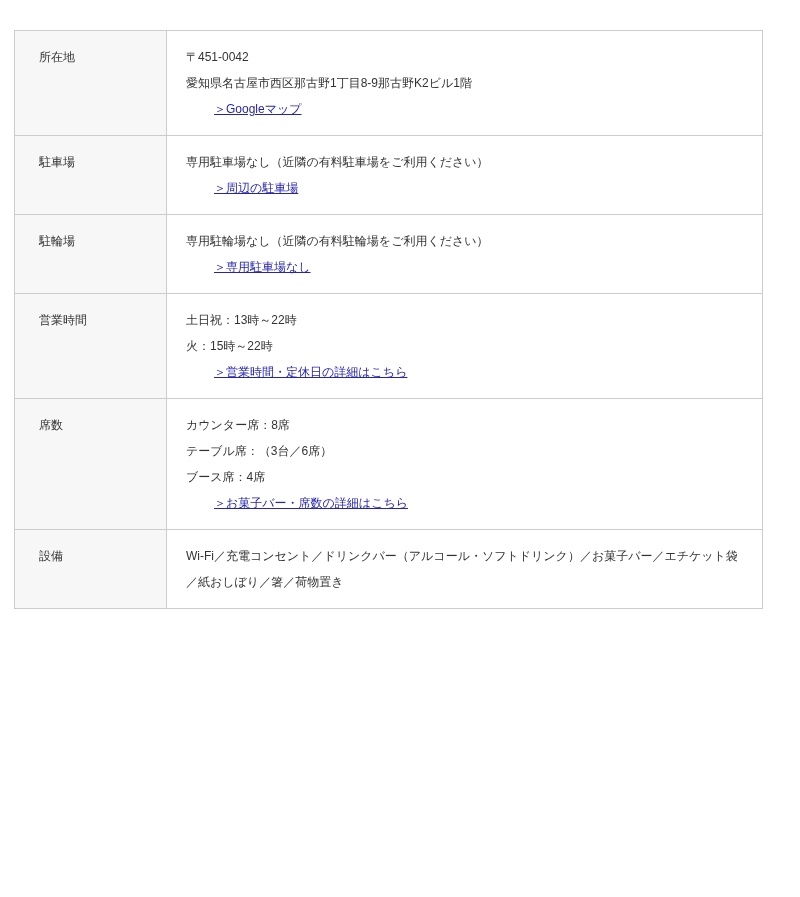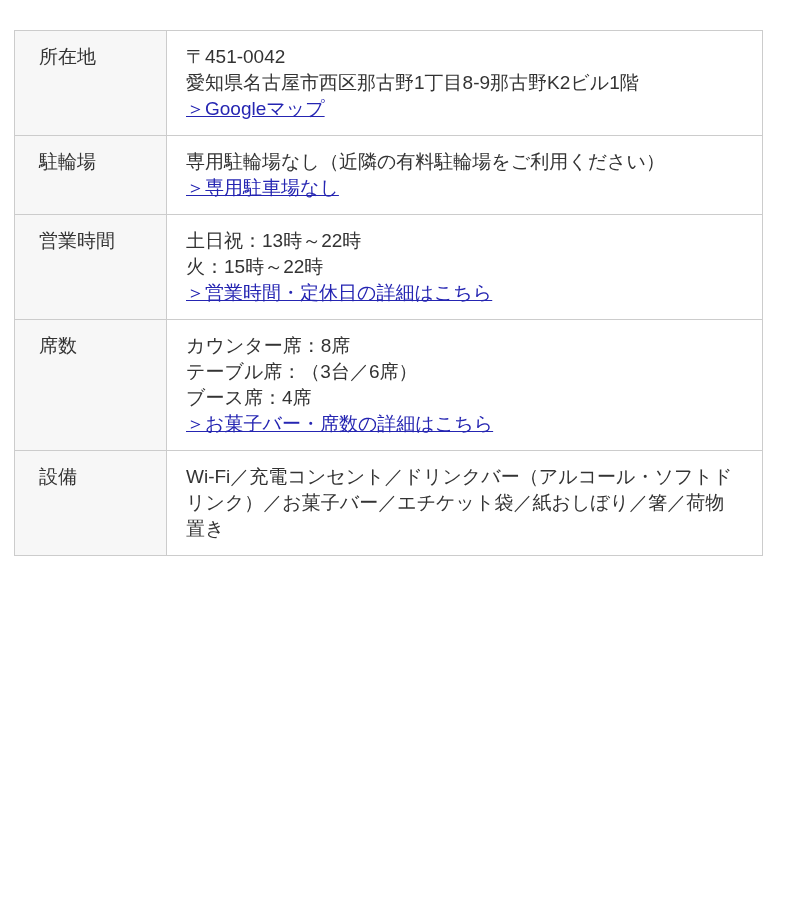--- a/index.html
+++ b/index.html
@@ -22,54 +22,62 @@
     width: 748px;
     display: table;
     border-collapse: collapse;
     table-layout: fixed;
   }
   .info-row { display: table-row; }
   .cell {
     display: table-cell;
     vertical-align: top;
     border: 1px solid var(--border-color, #cccccc);
-    font-size: 19px;
+    font-size: 12px;
     line-height: 26px;
     box-sizing: border-box;
   }
   .cell.label {
     width: 152px;
     background: var(--label-bg, #f7f7f7);
     padding: 13px 10px 13px 24px;
   }
   .cell.value {
     padding: 13px 19px;
   }
   .line { display: block; }
   .detail-link {
     color: var(--link-color, #2525b2);
     text-decoration: underline;
     cursor: pointer;
+    margin-left: 28px;
   }
 </style>
 </head>
 <body>
 
 <div class="info-table">
 
   <div class="info-row">
     <div class="cell label">所在地</div>
     <div class="cell value">
       <span class="line">〒451-0042</span>
       <span class="line">愛知県名古屋市西区那古野1丁目8-9那古野K2ビル1階</span>
       <span class="line"><a href="#" class="detail-link">＞Googleマップ</a></span>
     </div>
   </div>
 
 
+  <div class="info-row">
+    <div class="cell label">駐車場</div>
+    <div class="cell value">
+      <span class="line">専用駐車場なし（近隣の有料駐車場をご利用ください）</span>
+      <span class="line"><a href="#" class="detail-link">＞周辺の駐車場</a></span>
+    </div>
+  </div>
 
   <div class="info-row">
     <div class="cell label">駐輪場</div>
     <div class="cell value">
       <span class="line">専用駐輪場なし（近隣の有料駐輪場をご利用ください）</span>
       <span class="line"><a href="#" class="detail-link">＞専用駐車場なし</a></span>
     </div>
   </div>
 
   <div class="info-row">

